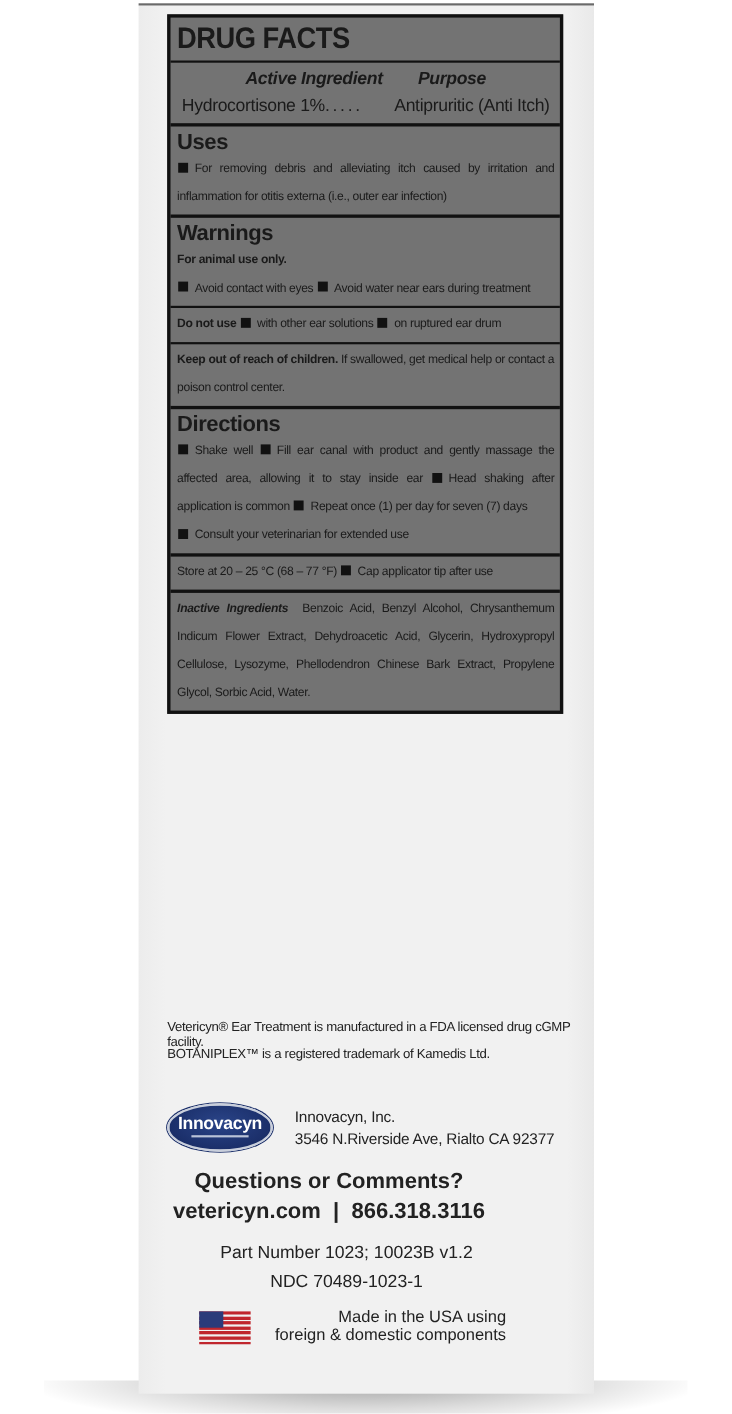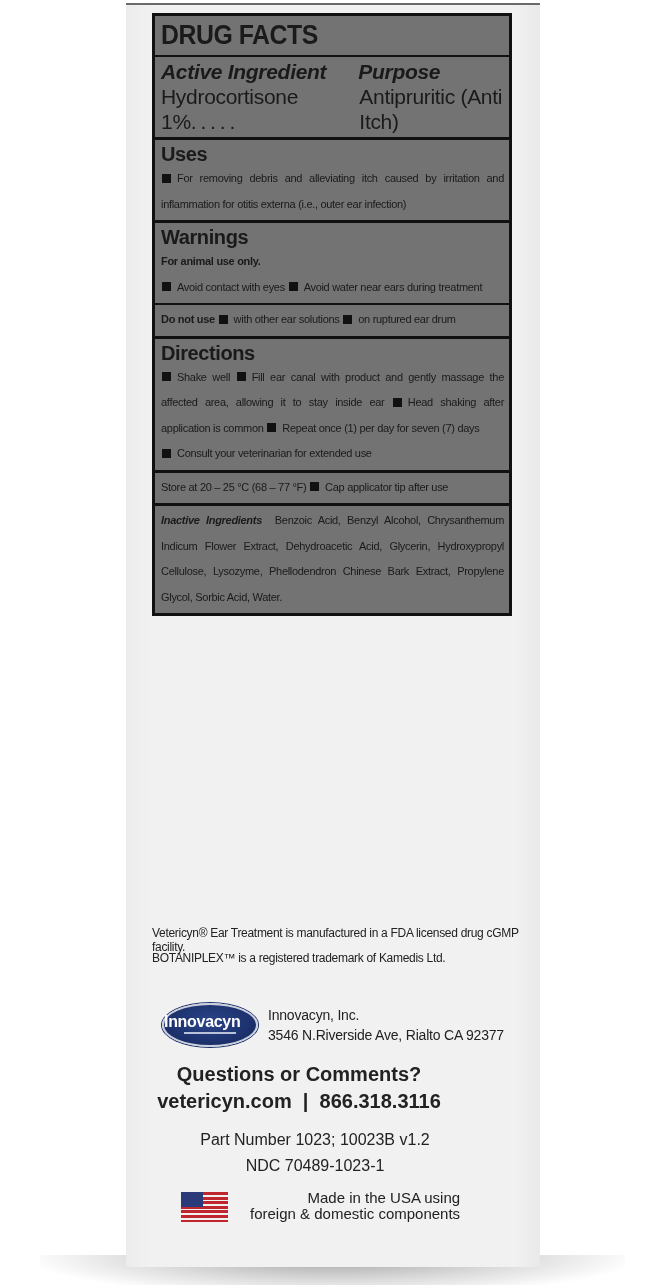--- a/index.html
+++ b/index.html
@@ -19,32 +19,32 @@
   .facts {
     position: absolute; left: 152px; top: 13px; width: 354px;
     border: 3px solid #111; background: #737373;
     font-family: "Liberation Sans Narrow", "Liberation Sans", sans-serif;
   }
   .sec { border-top: 2px solid #111; padding: 2px 5px 3px 6px; }
   .sec.first { border-top: none; }
   .sec.thick { border-top: 3px solid #111; }
   .title { font-size: 27px; font-weight: 900; letter-spacing: -0.5px; transform: scaleX(0.92); transform-origin: left; line-height: 34px; }
   .h { font-size: 20px; font-weight: bold; letter-spacing: -0.4px; line-height: 24px; }
-  .row { display: flex; justify-content: flex-start; font-size: 21px; line-height: 25px; letter-spacing: -0.3px; gap: 32px; }
+  .row { display: flex; justify-content: center; font-size: 16px; line-height: 25px; letter-spacing: -0.3px; gap: 32px; }
   .row.hdr { font-weight: bold; font-style: italic; }
   .body { font-size: 11px; line-height: 25.5px; text-align: justify; letter-spacing: -0.3px; }
   .b { font-weight: bold; }
   .bi { font-weight: bold; font-style: italic; }
   .sq { display: inline-block; width: 9px; height: 9px; background: #111; margin: 0 6px 2px 1px; vertical-align: middle; }
   .fine { position: absolute; left: 152px; width: 380px; font-size: 12px; color: #222; letter-spacing: -0.3px; }
   .logo {
-    position: absolute; left: 162px; top: 1003px; width: 92px; height: 40px; border-radius: 50%;
+    position: absolute; left: 152px; top: 1003px; width: 92px; height: 40px; border-radius: 50%;
     background: radial-gradient(ellipse at 50% 40%, #2a4488 0%, #1b2f6a 70%, #14244f 100%);
     border: 2px solid #c9cfdc; box-shadow: 0 0 0 1px #1b2f6a;
-    color: #fff; text-align: left;
+    color: #fff; text-align: center;
   }
   .logo .name { font-size: 16px; font-weight: bold; line-height: 17px; margin-top: 8px; letter-spacing: -0.3px; }
   .logo .tag { width: 52px; height: 2px; background: #b9c2d8; margin: 2px auto 0; }
   .addr { position: absolute; left: 268px; top: 1005px; font-size: 14px; line-height: 20px; color: #222; letter-spacing: -0.2px; }
   .center { position: absolute; left: 126px; width: 346px; text-align: center; color: #222; }
   .q { font-size: 20px; font-weight: bold; line-height: 27px; }
   .part { font-size: 16px; line-height: 22px; padding-left: 16px; }
   .flag { position: absolute; left: 181px; top: 1192px; width: 47px; height: 30px; overflow: hidden; }
   .flag .stripe { height: 3px; margin-bottom: 1.6px; background: #c0262d; }
   .flag .canton { position: absolute; left: 0; top: 0; width: 22px; height: 15px; background: #2b3b7a; }
@@ -80,20 +80,23 @@
   <div class="sec thick">
     <div class="h">Warnings</div>
     <div class="body b">For animal use only.</div>
     <div class="body" style="text-align:left"><span class="sq"></span><span>Avoid contact with eyes</span> <span class="sq"></span><span>Avoid water near ears during treatment</span></div>
   </div>
 
   <div class="sec">
     <div class="body"><span class="b">Do not use</span> <span class="sq"></span><span>with other ear solutions</span> <span class="sq"></span><span>on ruptured ear drum</span></div>
   </div>
 
+  <div class="sec">
+    <div class="body" style="text-align:left"><span class="b">Keep out of reach of children.</span> <span>If swallowed, get medical help or contact a poison control center.</span></div>
+  </div>
 
   <div class="sec thick">
     <div class="h">Directions</div>
     <div class="body"><span class="sq"></span><span>Shake well</span> <span class="sq"></span><span>Fill ear canal with product and gently massage the affected area, allowing it to stay inside ear</span> <span class="sq"></span><span>Head shaking after application is common</span> <span class="sq"></span><span>Repeat once (1) per day for seven (7) days</span><br><span class="sq"></span><span>Consult your veterinarian for extended use</span></div>
   </div>
 
   <div class="sec thick">
     <div class="body" style="text-align:left"><span>Store at 20 – 25 °C (68 – 77 °F)</span> <span class="sq"></span><span>Cap applicator tip after use</span></div>
   </div>
 

